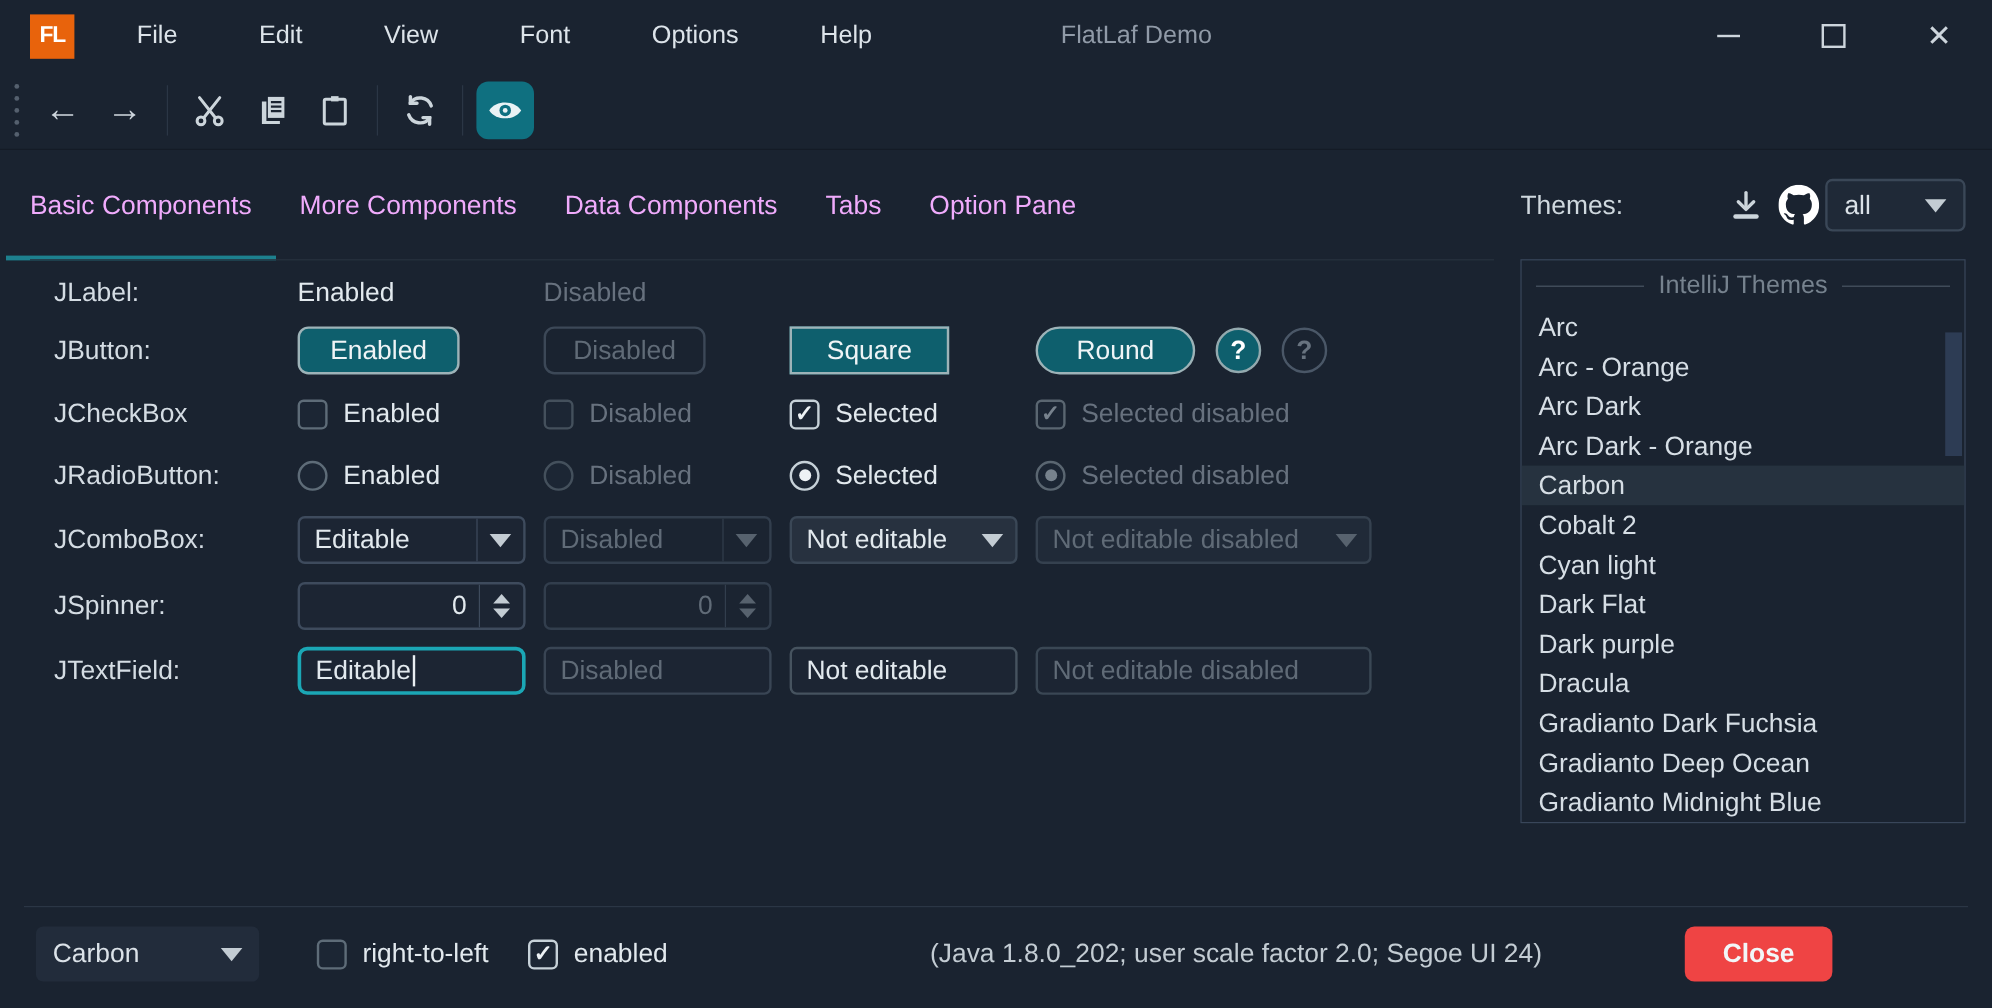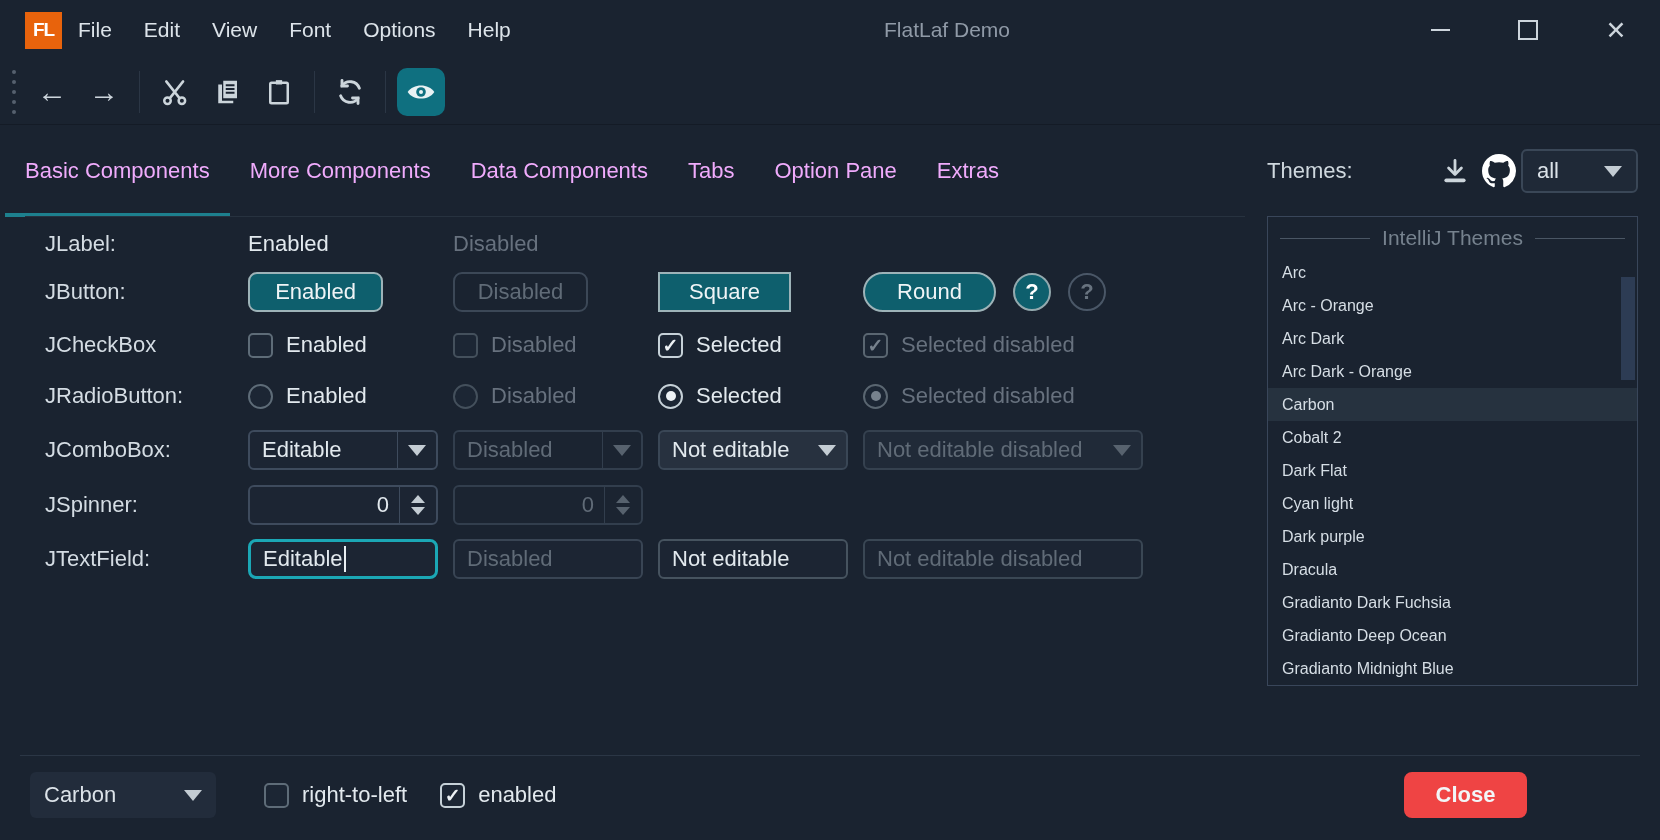--- a/index.html
+++ b/index.html
@@ -4,21 +4,21 @@
 <style>
   html,body{margin:0;padding:0;background:#0e141c;}
   .window{position:relative;width:1660px;height:840px;background:#1a2330;overflow:hidden;
           font-family:"Liberation Sans",sans-serif;color:#dbe2e8;}
 
   
   .titlebar{position:absolute;left:0;top:0;width:100%;height:60px;display:flex;align-items:center;}
   .logo{width:37px;height:37px;margin-left:25px;background:#e8630c;color:#fff;font-weight:bold;
         font-size:19px;display:flex;align-items:center;justify-content:center;letter-spacing:-1px;}
   .menus{display:flex;margin-left:0;}
-  .menu-item{padding:0 16px;font-size:21px;color:#dde4ea;line-height:60px;cursor:default;}
+  .menu-item{padding:0 16px;font-size:21px;color:#dde4ea;line-height:60px;cursor:default;margin-left:36px;}
   .window-title{position:absolute;left:947px;transform:translateX(-50%);font-size:21px;color:#909aa7;}
   .win-controls{position:absolute;right:0;top:0;height:60px;display:flex;}
   .win-btn{width:88px;height:60px;display:flex;align-items:center;justify-content:center;color:#cdd5dc;}
   .glyph-min{width:19px;height:2px;background:#cdd5dc;}
   .glyph-max{width:16px;height:16px;border:2px solid #cdd5dc;}
   .glyph-close{font-size:25px;line-height:1;}
 
   
   .toolbar{position:absolute;left:0;top:60px;width:100%;height:64px;display:flex;align-items:center;
            border-bottom:1px solid #141b26;}
@@ -42,21 +42,21 @@
   .filter-combo{width:117px;height:44px;box-sizing:border-box;background:#1f2937;border:2px solid #3a4757;
                 border-radius:6px;display:flex;align-items:center;padding:0 14px;font-size:22px;color:#dbe2e8;}
   .tri-down{width:0;height:0;border-left:9px solid transparent;border-right:9px solid transparent;
             border-top:11px solid #c3ccd3;}
   .themes-list{position:absolute;left:1267px;top:216px;width:371px;height:470px;box-sizing:border-box;
                border:1px solid #39465a;background:#1a2330;padding-top:7px;overflow:hidden;}
   .themes-group{display:flex;align-items:center;color:#76828e;font-size:21px;padding:2px 12px 6px;}
   .themes-group::before,.themes-group::after{content:"";flex:1;height:1px;background:#4a5664;}
   .themes-group::before{margin-right:12px;}
   .themes-group::after{margin-left:12px;}
-  .theme-item{height:33px;line-height:33px;padding:0 14px;font-size:16px;color:#d6dee5;white-space:nowrap;}
+  .theme-item{height:33px;line-height:33px;padding:0 14px;font-size:22px;color:#d6dee5;white-space:nowrap;}
   .theme-item.selected{background:#26323f;}
   .themes-scrollthumb{position:absolute;left:1621px;top:277px;width:14px;height:103px;background:#2d3c54;}
 
   
   .crow{position:absolute;left:45px;display:grid;grid-template-columns:203px 205px 205px 205px auto;
         align-items:center;height:44px;}
   .rowlabel{font-size:22px;color:#d4dce3;}
   .txt-on{font-size:22px;color:#e2e9ee;}
   .txt-off{font-size:22px;color:#67717e;}
 
@@ -224,21 +224,20 @@
       </svg>
     </div>
   </div>
 
   <div class="tabbar">
     <div class="tab active">Basic Components</div>
     <div class="tab">More Components</div>
     <div class="tab">Data Components</div>
     <div class="tab">Tabs</div>
     <div class="tab">Option Pane</div>
-    <div class="tab">Extras</div>
   </div>
   <div class="tab-line"></div>
 
   <div class="themes-header">
     <span class="themes-label">Themes:</span>
     <span style="flex:1"></span>
     <div class="hdr-icon">
       <svg width="28" height="28" viewBox="0 0 24 24" fill="none" stroke="#ccd5db" stroke-width="2.4" stroke-linecap="round" stroke-linejoin="round">
         <path d="M12 3 v11"></path>
           <path d="M6.5 9.5 L12 15 L17.5 9.5"></path>
@@ -257,22 +256,22 @@
   </div>
 
   <div class="themes-list">
     <div class="themes-group">IntelliJ Themes</div>
     <div class="theme-item">Arc</div>
     <div class="theme-item">Arc - Orange</div>
     <div class="theme-item">Arc Dark</div>
     <div class="theme-item">Arc Dark - Orange</div>
     <div class="theme-item selected">Carbon</div>
     <div class="theme-item">Cobalt 2</div>
+    <div class="theme-item">Cyan light</div>
     <div class="theme-item">Dark Flat</div>
-    <div class="theme-item">Cyan light</div>
     <div class="theme-item">Dark purple</div>
     <div class="theme-item">Dracula</div>
     <div class="theme-item">Gradianto Dark Fuchsia</div>
     <div class="theme-item">Gradianto Deep Ocean</div>
     <div class="theme-item">Gradianto Midnight Blue</div>
   </div>
   <div class="themes-scrollthumb"></div>
 
   <div class="crow" style="top:222px">
     <div class="rowlabel">JLabel:</div>
@@ -441,16 +440,17 @@
       <span class="tri-down"></span>
     </div>
     <div class="cb bb-cb1">
       <span class="cb-box on"></span>
       <span class="txt-on">right-to-left</span>
     </div>
     <div class="cb bb-cb2">
       <span class="cb-box checked">✓</span>
       <span class="txt-on">enabled</span>
     </div>
+    <div class="bb-info">(Java 1.8.0_202;  user scale factor 2.0; Segoe UI 24)</div>
     <div class="close-btn">Close</div>
   </div>
 
 </div>
 
 </body></html>

